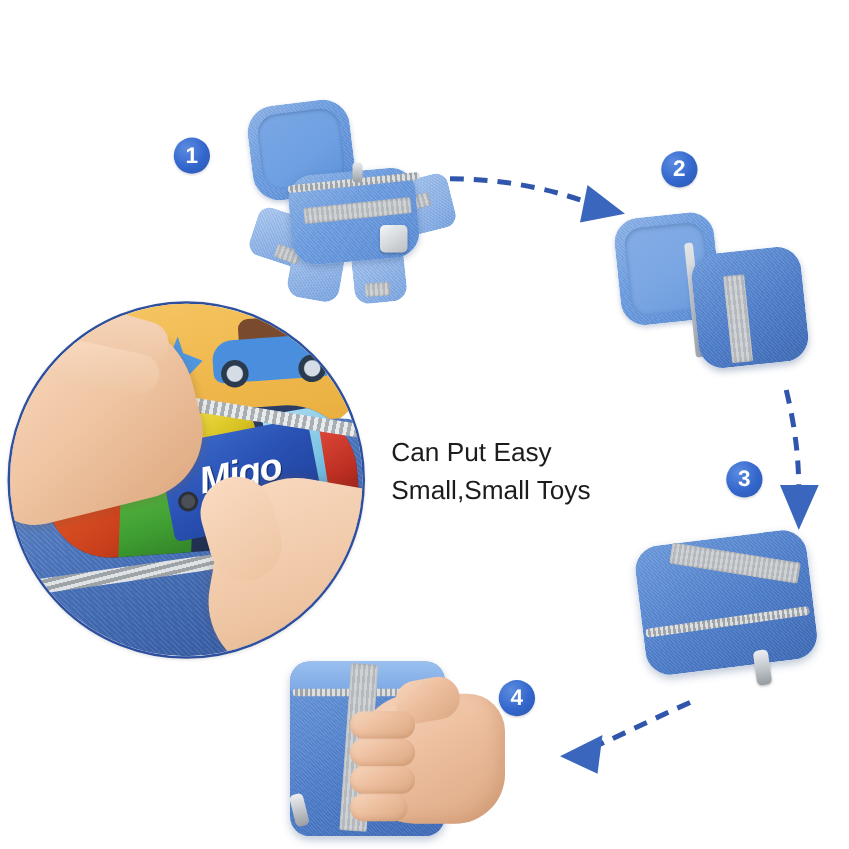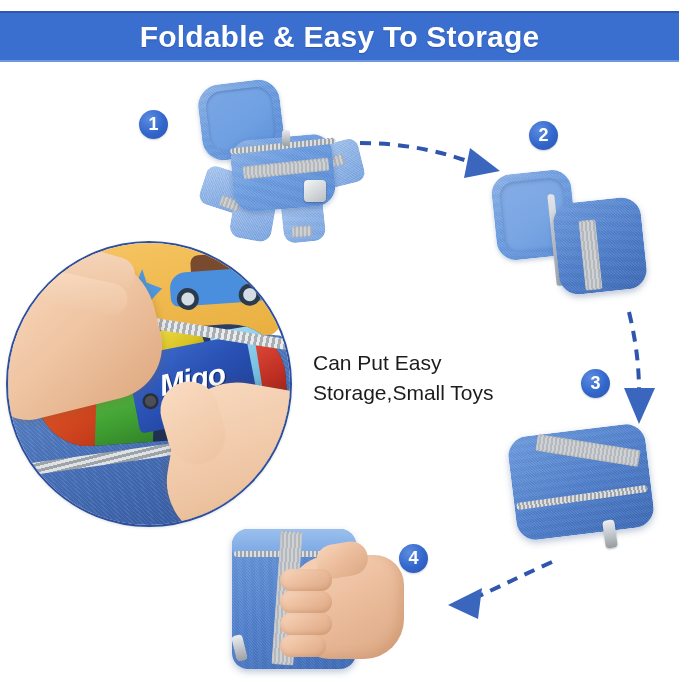--- a/index.html
+++ b/index.html
@@ -406,23 +406,20 @@
     position: absolute; left: 166px; top: 148px; width: 58px; height: 84px;
     background: linear-gradient(160deg,#fadbc2,#edc4a1);
     border-radius: 30px; transform: rotate(-16deg); z-index: 10;
   }
 </style>
 </head>
 <body>
 
 <div id="page">
 
-  <div id="header-banner">
-    <div id="header-title">Foldable &amp; Easy To Storage</div>
-  </div>
 
   <div id="photo-1" class="photo">
     <div id="p1-wing-l" class="p1-wing fabric-light"></div>
     <div id="p1-wing-r" class="p1-wing fabric-light"></div>
     <div id="p1-leg-l" class="p1-wing fabric-light"></div>
     <div id="p1-leg-r" class="p1-wing fabric-light"></div>
     <div id="p1-tab-1" class="p1-tab strap"></div>
     <div id="p1-tab-2" class="p1-tab strap"></div>
     <div id="p1-tab-3" class="p1-tab strap"></div>
     <div id="p1-lid" class="fabric">
@@ -517,16 +514,16 @@
     <polygon points="448,605 482,588 478,619" fill="#3a66bd"></polygon>
   </svg>
 
   <div id="badge-1" class="step-badge">1</div>
   <div id="badge-2" class="step-badge">2</div>
   <div id="badge-3" class="step-badge">3</div>
   <div id="badge-4" class="step-badge">4</div>
 
   <div id="caption">
     <span class="cap-line">Can Put Easy</span>
-    <span class="cap-line">Storage,Small Toys</span>
+    <span class="cap-line">Small,Small Toys</span>
   </div>
 
 </div>
 
 </body></html>

